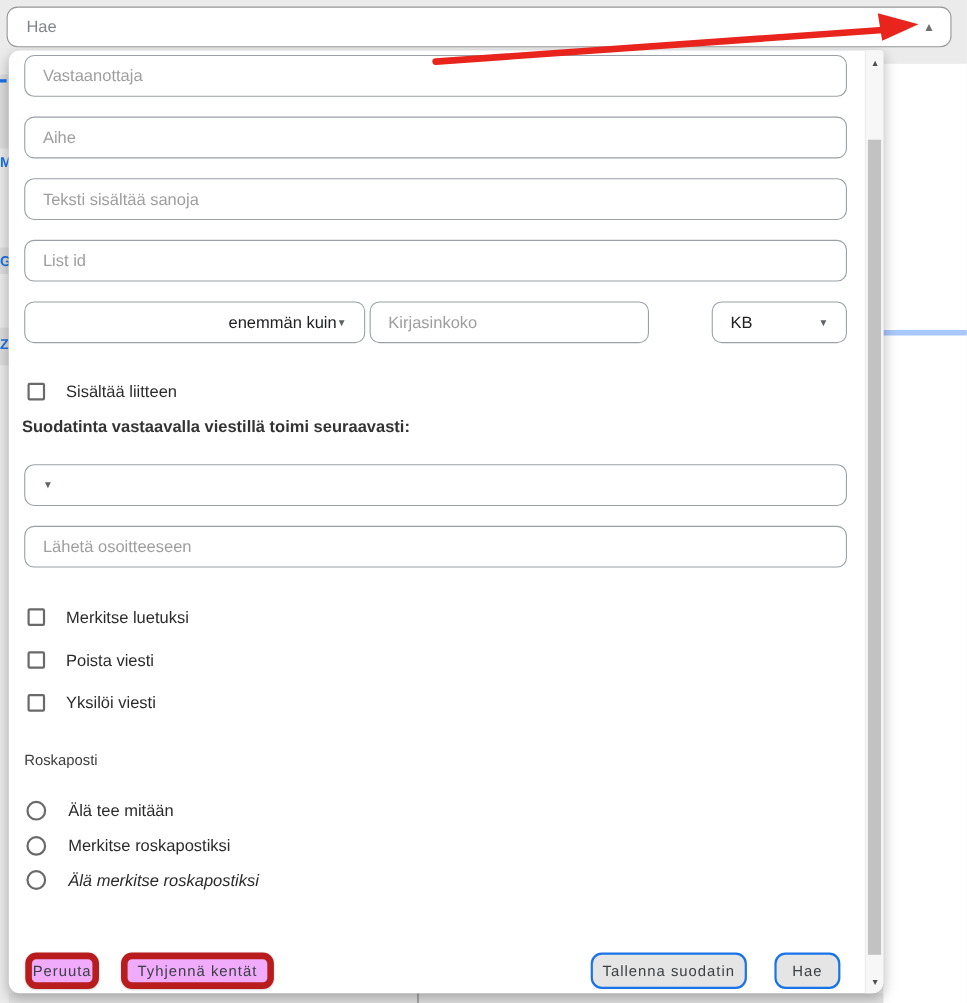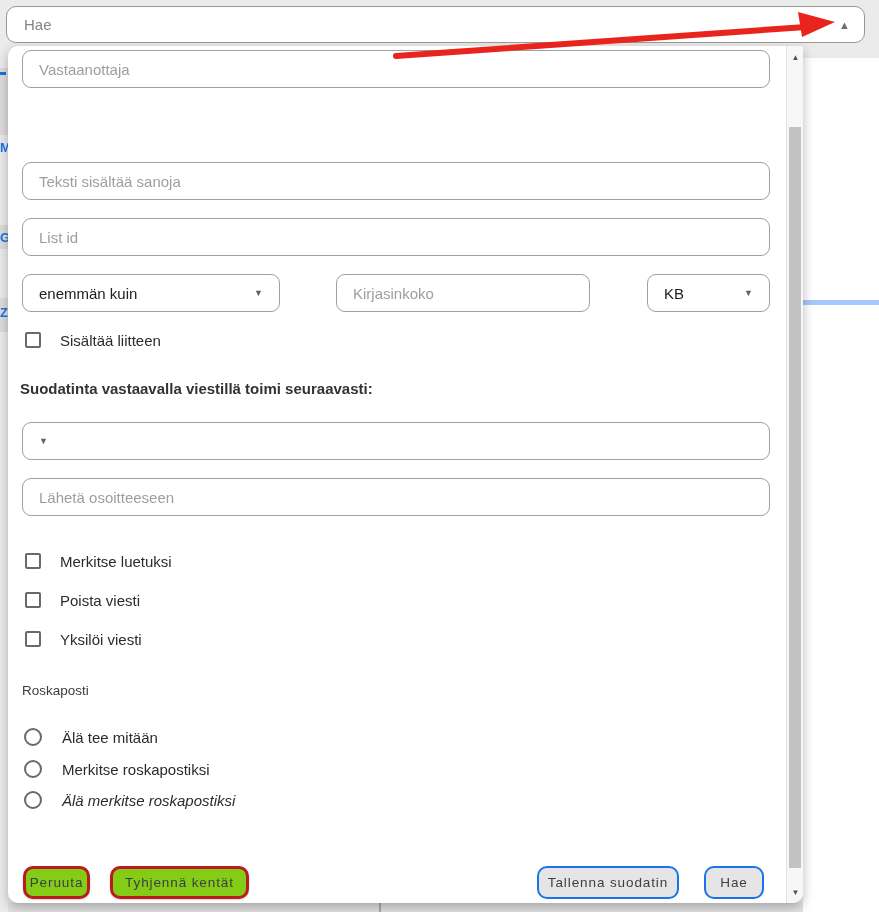--- a/index.html
+++ b/index.html
@@ -44,42 +44,42 @@
     position:absolute;left:14px;width:748px;height:38px;box-sizing:border-box;
     border:1px solid #9aa0a6;border-radius:9px;background:#fff;
     font-family:inherit;font-size:15px;color:#202124;padding:0 16px;outline:none;
   }
   .pfield::placeholder{color:#9e9e9e;opacity:1;}
   .pselect{display:flex;align-items:center;cursor:pointer;}
   .pselect .value{flex:1;}
   .gray-value{color:#9e9e9e;}
   .caret-down{font-size:9px;color:#5f6368;line-height:9px;}
   .f-recipient{top:4px;} .f-subject{top:60px;} .f-body{top:116px;} .f-listid{top:172px;}
-  .size-row-comparator{top:228px;left:14px;width:258px;}
+  .size-row-comparator{top:228px;left:14px;width:310px;text-align:right;}
   .size-row-value{top:228px;left:328px;width:254px;}
   .size-row-unit{top:228px;left:639px;width:123px;}
   
   .check-row{position:absolute;left:17px;display:flex;align-items:center;gap:19px;height:20px;cursor:pointer;}
   .checkbox{width:16px;height:16px;box-sizing:border-box;border:2px solid #696969;border-radius:2px;background:#fff;flex:0 0 auto;}
   .radio-row{position:absolute;left:16px;display:flex;align-items:center;gap:20px;height:20px;cursor:pointer;}
   .radio{width:18px;height:18px;box-sizing:border-box;border:2px solid #696969;border-radius:50%;background:#fff;flex:0 0 auto;}
   .row-label{font-size:15px;color:#2b2b2b;}
-  .r-attach{top:284px;}
+  .r-attach{top:300px;}
   .heading{position:absolute;left:12px;top:334px;font-size:15px;font-weight:bold;color:#333333;}
   .sel-folder{top:376px;}
   .f-forward{top:432px;}
   .r-read{top:505px;} .r-delete{top:544px;} .r-dedupe{top:583px;text-align:right;}
   .spam-label{position:absolute;left:14px;top:637px;font-size:13.5px;font-weight:500;color:#3c3c3c;}
   .r-nothing{top:681px;} .r-markspam{top:713px;} .r-dontmark{top:744px;font-style:italic;}
   
   .btn{
     position:absolute;top:820px;height:33px;box-sizing:border-box;display:flex;align-items:center;justify-content:center;
     font-family:inherit;font-size:13.5px;letter-spacing:0.9px;color:#3c4043;border-radius:10px;cursor:pointer;
   }
-  .btn-gray{background:#84cc16;border:3px solid #b91c1c;box-shadow:0 1px 2px rgba(0,0,0,0.18);}
+  .btn-gray{background:#f0abfc;border:6px solid #b91c1c;box-shadow:0 1px 2px rgba(0,0,0,0.18);}
   .btn-blue{background:#e5e5e5;border:2px solid #1a73e8;}
   .b-cancel{left:15px;width:67px;}
   .b-clear{left:102px;width:139px;}
   .b-save{left:529px;width:142px;}
   .b-search{left:696px;width:60px;}
   
   .scrollbar{
     position:absolute;right:0;top:0;width:17px;height:100%;box-sizing:border-box;
     background:#f7f7f7;border-left:1px solid #e3e3e3;border-radius:0 2px 10px 0;
   }
@@ -107,20 +107,21 @@
 </div>
 
 <div class="search-bar">
   <input type="text" placeholder="Hae" style="">
   <span class="collapse-caret">▲</span>
 </div>
 
 <div class="panel">
 
   <input class="pfield f-recipient" type="text" placeholder="Vastaanottaja" style="">
+  <input class="pfield f-subject" type="text" placeholder="Aihe" style="">
   <input class="pfield f-body" type="text" placeholder="Teksti sisältää sanoja" style="">
   <input class="pfield f-listid" type="text" placeholder="List id" style="">
 
   <div class="pselect size-row-comparator">
     <span class="value">enemmän kuin</span>
     <span class="caret-down">▼</span>
   </div>
   <input class="pfield size-row-value" type="text" placeholder="Kirjasinkoko" style="">
   <div class="pselect size-row-unit">
     <span class="value">KB</span>

